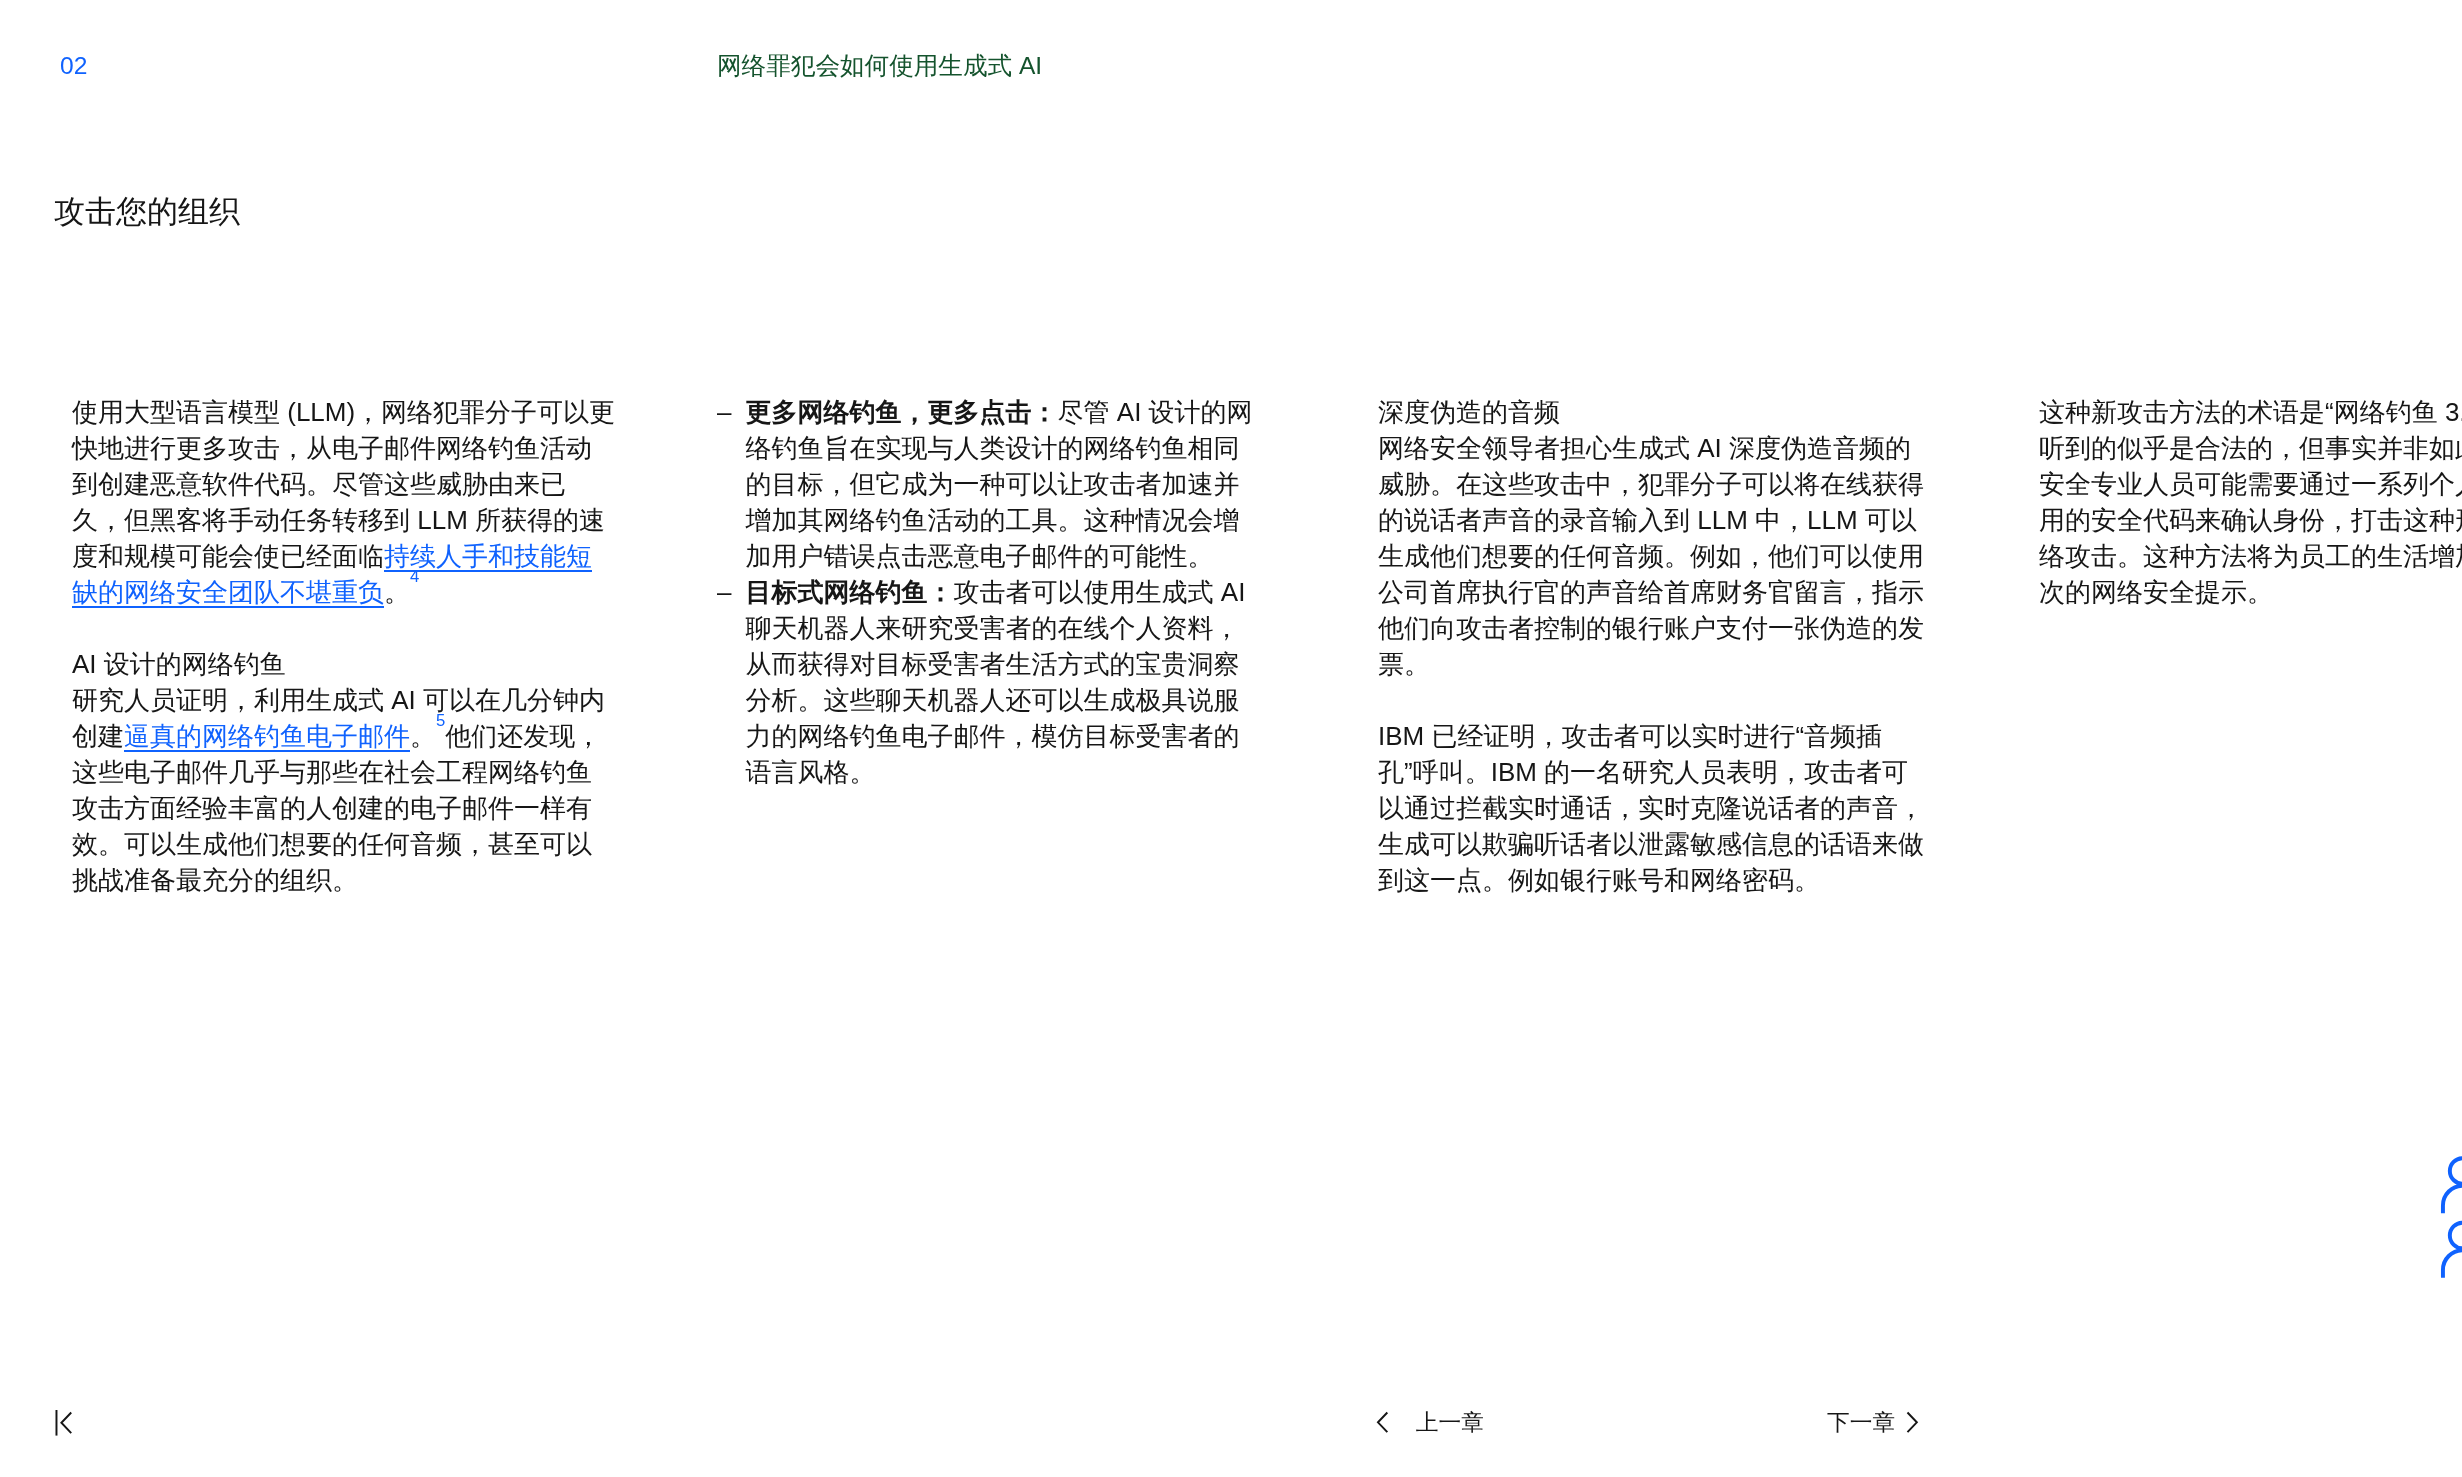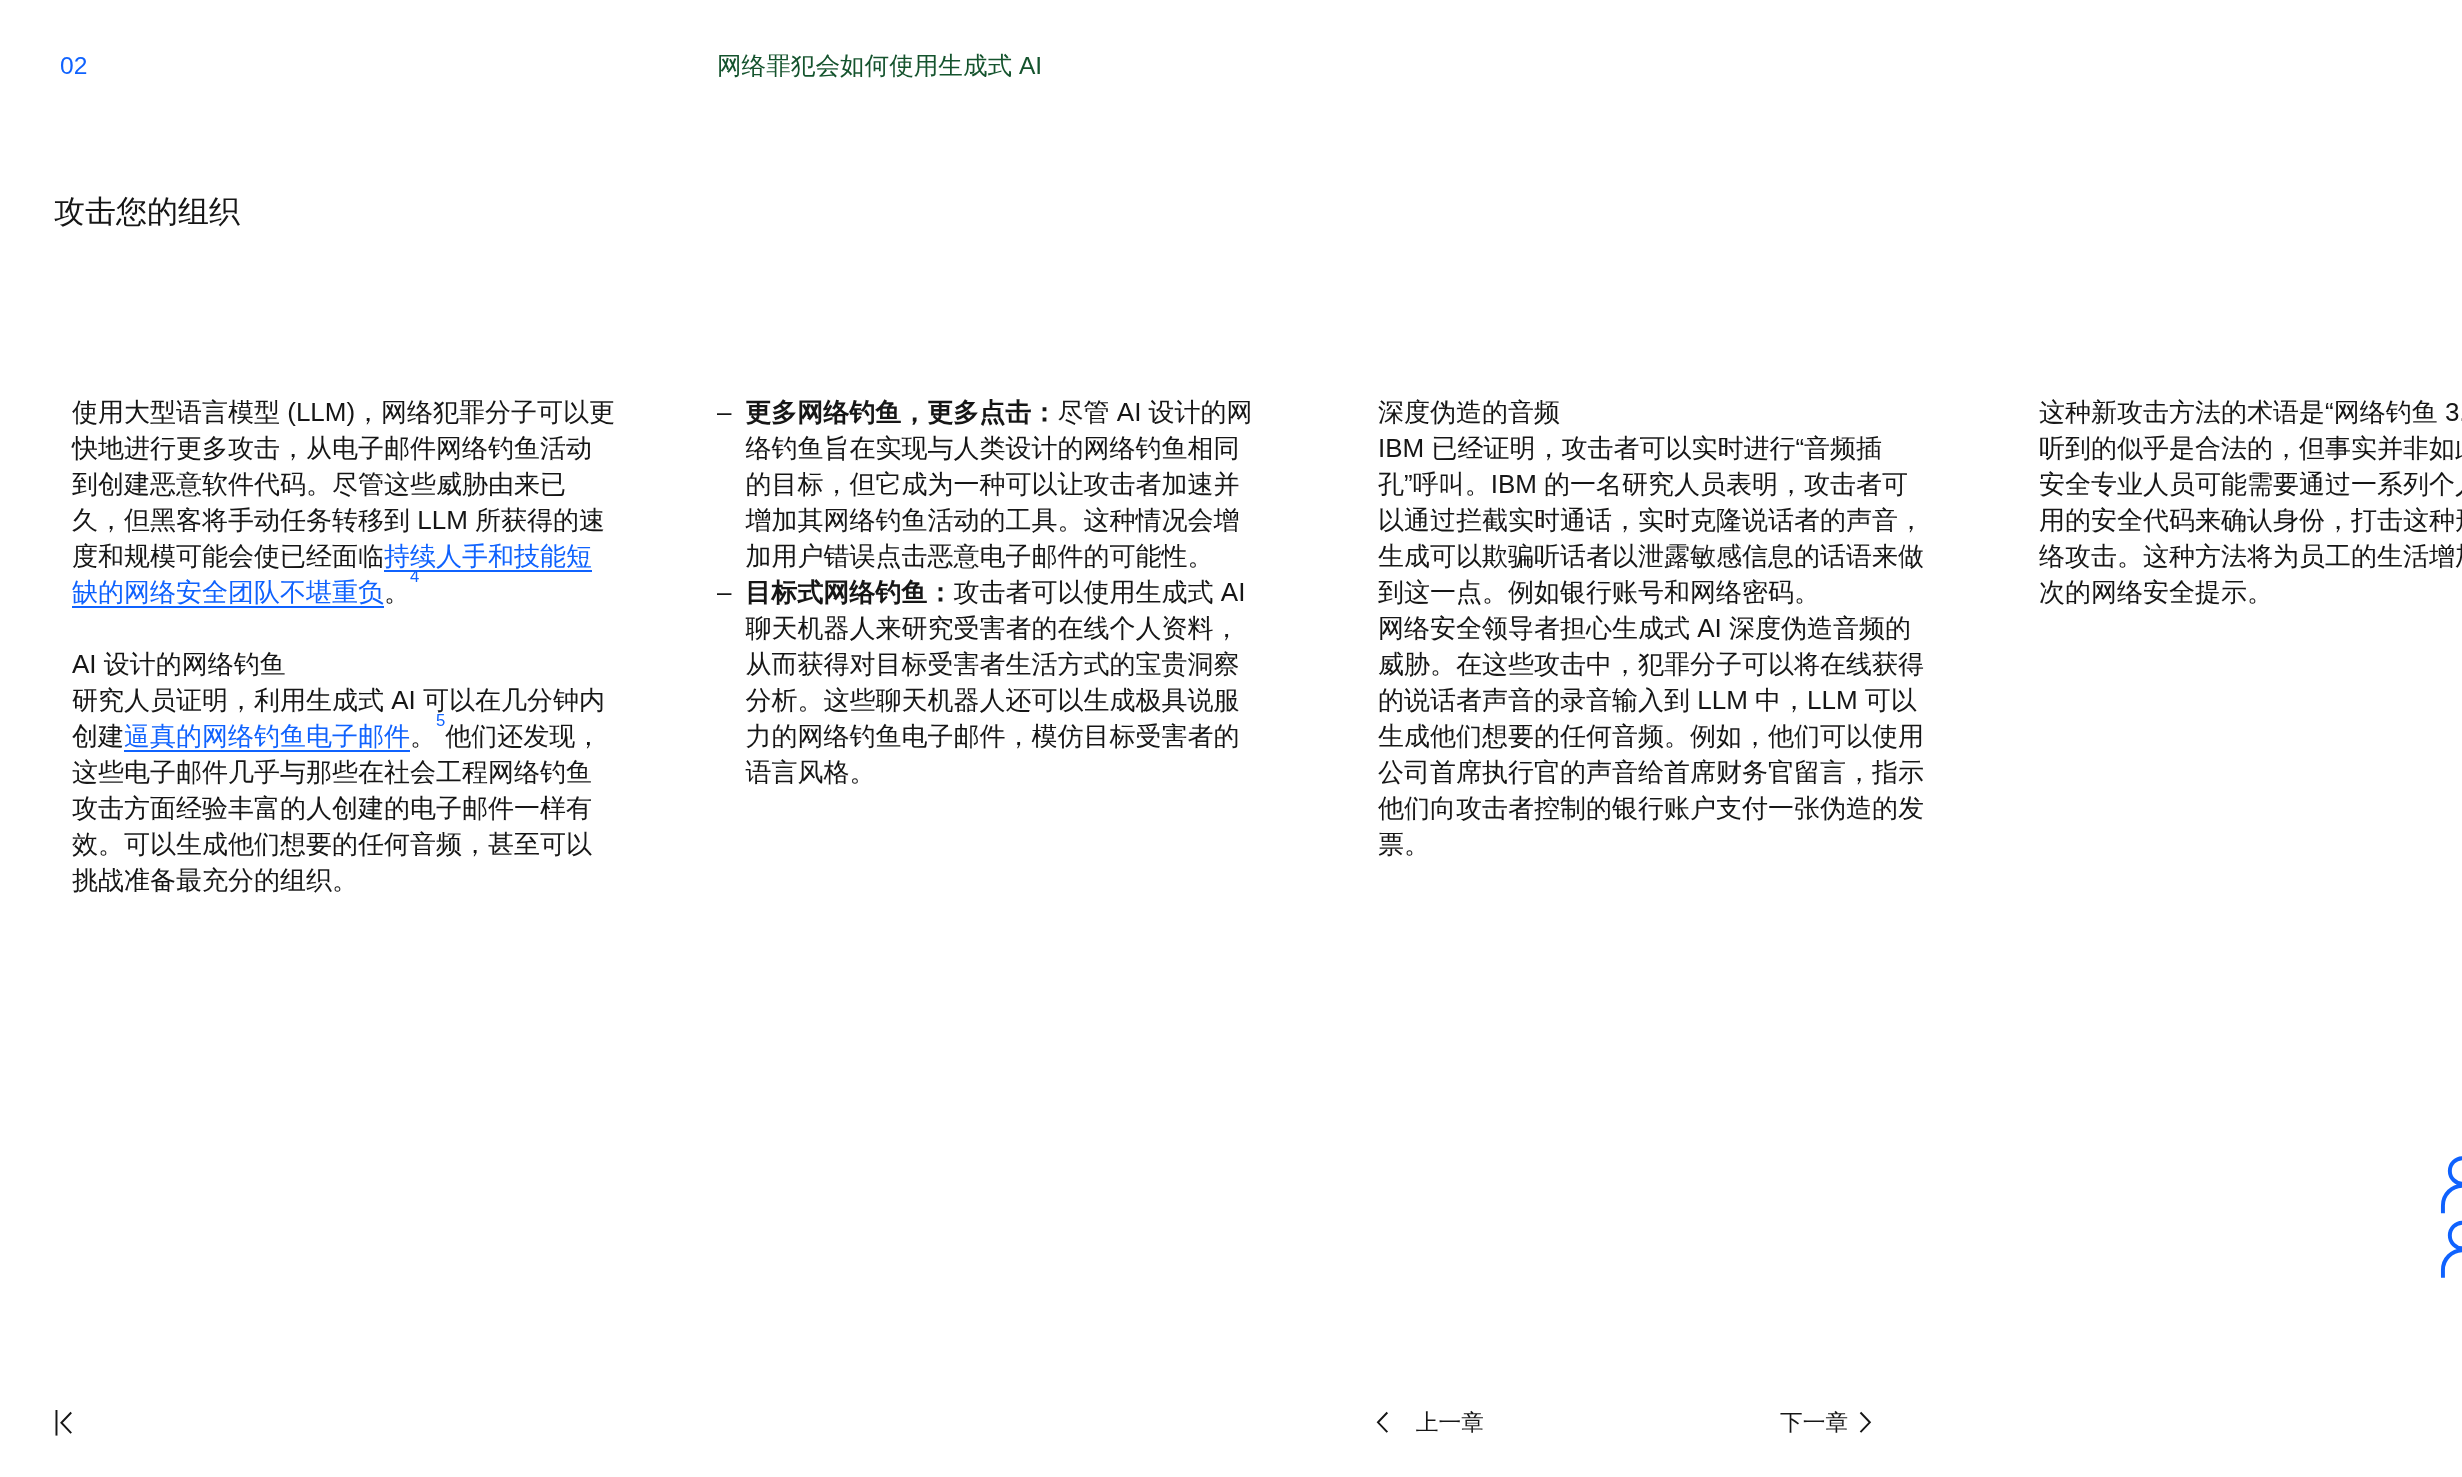--- a/index.html
+++ b/index.html
@@ -21,21 +21,21 @@
   .col-heading{font-weight:normal;margin:0;}
   a.link{color:#0f62fe;text-decoration:underline;text-decoration-thickness:2px;text-underline-offset:4.9px;cursor:pointer;}
   sup.fn{color:#0f62fe;font-size:16.7px;line-height:0;position:relative;top:-9.8px;}
   .bullet{position:relative;padding-left:28.6px;}
   .bullet .marker{position:absolute;left:0;top:0;}
   .lead{font-weight:bold;}
   
   .footer-item{top:1407px;height:31.5px;display:flex;align-items:center;font-size:22.7px;color:#161616;}
   .skip{left:55px;}
   .prev{left:1376px;gap:27px;}
-  .next{left:1780px;gap:11px;}
+  .next{left:1827px;gap:11px;}
   .navlabel{white-space:nowrap;}
   svg{display:block;}
   
   .people{left:2439px;top:1156px;}
 </style>
 </head>
 <body>
 
 <div id="page">
 
@@ -49,22 +49,22 @@
     <p class="para"><span>研究人员证明，利用生成式 AI 可以在几分钟内创建</span><a class="link">逼真的网络钓鱼电子邮件</a><span>。</span><sup class="fn">5</sup><span>他们还发现，这些电子邮件几乎与那些在社会工程网络钓鱼攻击方面经验丰富的人创建的电子邮件一样有效。可以生成他们想要的任何音频，甚至可以挑战准备最充分的组织。</span></p>
   </div>
 
   <div class="abs col col2">
     <div class="bullet"><span class="marker">–</span><span class="lead">更多网络钓鱼，更多点击：</span><span>尽管 AI 设计的网络钓鱼旨在实现与人类设计的网络钓鱼相同的目标，但它成为一种可以让攻击者加速并增加其网络钓鱼活动的工具。这种情况会增加用户错误点击恶意电子邮件的可能性。</span></div>
     <div class="bullet"><span class="marker">–</span><span class="lead">目标式网络钓鱼：</span><span>攻击者可以使用生成式 AI 聊天机器人来研究受害者的在线个人资料，从而获得对目标受害者生活方式的宝贵洞察分析。这些聊天机器人还可以生成极具说服力的网络钓鱼电子邮件，模仿目标受害者的语言风格。</span></div>
   </div>
 
   <div class="abs col col3">
     <p class="para col-heading">深度伪造的音频</p>
+    <p class="para gap-after">网络安全领导者担心生成式 AI 深度伪造音频的威胁。在这些攻击中，犯罪分子可以将在线获得的说话者声音的录音输入到 LLM 中，LLM 可以生成他们想要的任何音频。例如，他们可以使用公司首席执行官的声音给首席财务官留言，指示他们向攻击者控制的银行账户支付一张伪造的发票。</p>
     <p class="para">IBM 已经证明，攻击者可以实时进行“音频插孔”呼叫。IBM 的一名研究人员表明，攻击者可以通过拦截实时通话，实时克隆说话者的声音，生成可以欺骗听话者以泄露敏感信息的话语来做到这一点。例如银行账号和网络密码。</p>
-    <p class="para gap-after">网络安全领导者担心生成式 AI 深度伪造音频的威胁。在这些攻击中，犯罪分子可以将在线获得的说话者声音的录音输入到 LLM 中，LLM 可以生成他们想要的任何音频。例如，他们可以使用公司首席执行官的声音给首席财务官留言，指示他们向攻击者控制的银行账户支付一张伪造的发票。</p>
   </div>
 
   <div class="abs col col4">
     <p class="para">这种新攻击方法的术语是“网络钓鱼 3.0”，您所听到的似乎是合法的，但事实并非如此。网络安全专业人员可能需要通过一系列个人之间使用的安全代码来确认身份，打击这种形式的网络攻击。这种方法将为员工的生活增加更多层次的网络安全提示。</p>
   </div>
 
   <div class="abs people">
     <svg width="132" height="122" viewBox="0 0 268 247" fill="none" stroke="#0f62fe" stroke-width="8">
       <g>
         <circle cx="48" cy="30" r="26"></circle>

